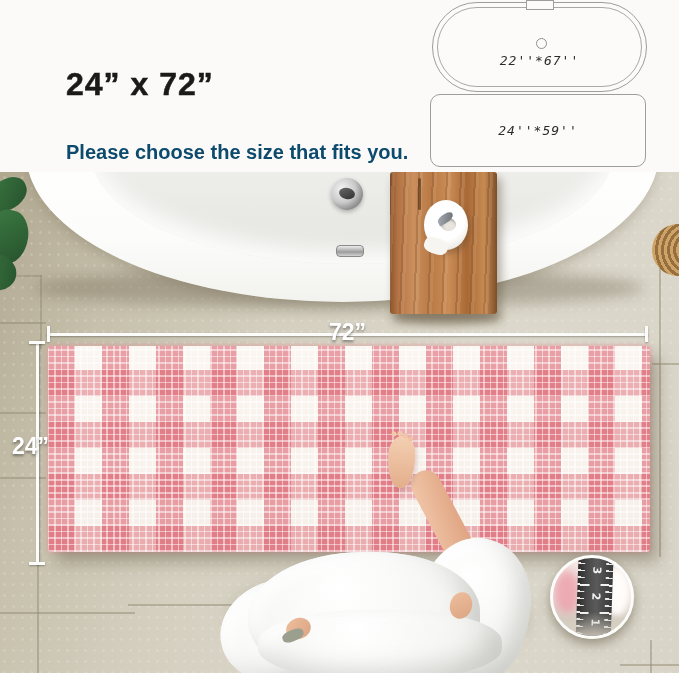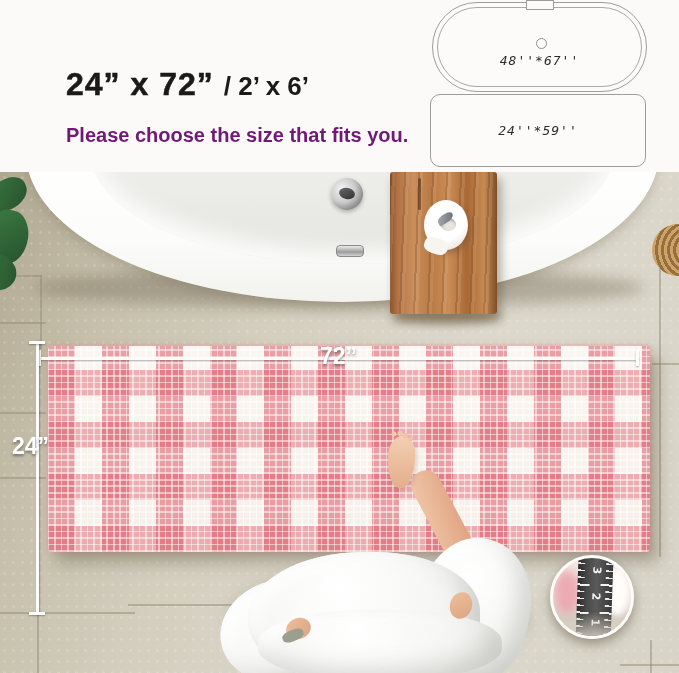--- a/index.html
+++ b/index.html
@@ -6,21 +6,21 @@
   body { font-family:"Liberation Sans", sans-serif; }
   .stage { position:relative; width:679px; height:673px; overflow:hidden; background:#fbfaf7; }
 
   
   .header { position:absolute; left:0; top:0; width:679px; height:172px; background:#fbfaf8; }
   .headline { position:absolute; left:63px; top:10px; font-size:54px; font-weight:900;
               color:#141414; letter-spacing:-1px; -webkit-text-stroke:1.5px #141414; }
   .size-row { position:absolute; left:66px; top:66px; display:flex; align-items:baseline; }
   .size-main { font-size:32px; font-weight:700; color:#1a1a1a; letter-spacing:1px; -webkit-text-stroke:0.5px #1a1a1a; }
   .size-alt  { font-size:26px; font-weight:900; color:#1a1a1a; margin-left:10px; }
-  .subtitle  { position:absolute; left:66px; top:124px; font-size:20px; font-weight:900; color:#701a75; }
+  .subtitle  { position:absolute; left:66px; top:141px; font-size:20px; font-weight:900; color:#0c4a6e; }
 
   .tub-diagram { position:absolute; left:432px; top:2px; width:215px; height:90px;
                  border:1.5px solid #9d9d9d; border-radius:45px; background:#fcfbf9; }
   .tub-inner   { position:absolute; left:4px; top:4px; right:4px; bottom:4px;
                  border:1px solid #a8a8a8; border-radius:40px; }
   .tub-notch   { position:absolute; left:93px; top:-3px; width:28px; height:10px;
                  background:#fcfbf9; border:1px solid #9d9d9d; }
   .tub-drain   { position:absolute; left:103px; top:35px; width:11px; height:11px;
                  border:1.2px solid #8f8f8f; border-radius:50%; }
   .diagram-label { position:absolute; left:0; width:100%; text-align:center;
@@ -80,28 +80,28 @@
 
   .leaf { background:linear-gradient(140deg,#3c7a43,#26512c); }
   .leaf1 { left:-16px; top:8px;  width:44px; height:30px; border-radius:60% 40% 55% 45%; transform:rotate(-24deg); }
   .leaf2 { left:-10px; top:38px; width:38px; height:54px; border-radius:45% 55% 60% 40%; transform:rotate(8deg); }
   .leaf3 { left:-18px; top:84px; width:34px; height:34px; border-radius:55% 45% 50% 50%; transform:rotate(-40deg); }
   .wicker { left:652px; top:52px; width:34px; height:52px;
             border-radius:26px 0 0 26px;
             background:repeating-radial-gradient(circle at 115% 50%, #cda368 0 3px, #976f3e 3px 6px); }
 
   .dim { color:#fff; font-weight:900; font-size:23px; text-shadow:0 2px 3px rgba(0,0,0,0.4); }
-  .dim-w { left:38px; top:153px; width:601px; height:20px;margin-top:24px; }
+  .dim-w { left:47px; top:153px; width:601px; height:20px; }
   .dim-w .bar { position:absolute; left:0; top:8px; width:100%; height:2.5px; background:#fcfcfa;
                 box-shadow:0 1px 2px rgba(0,0,0,0.3); }
   .dim-w .cap { position:absolute; top:1px; width:3px; height:16px; background:#fcfcfa;
                 box-shadow:0 1px 2px rgba(0,0,0,0.3); }
   .dim-w .cap.left { left:0; } .dim-w .cap.right { right:0; }
   .dim-w .dim { position:absolute; left:50%; top:-6px; transform:translateX(-50%); }
-  .dim-h { left:30px; top:169px; width:20px; height:274px;text-align:center; }
+  .dim-h { left:30px; top:169px; width:20px; height:224px;text-align:center; }
   .dim-h .bar { position:absolute; left:6px; top:0; width:2.5px; height:100%; background:#fcfcfa;
                 box-shadow:1px 0 2px rgba(0,0,0,0.3); }
   .dim-h .cap { position:absolute; left:-1px; width:16px; height:3px; background:#fcfcfa;
                 box-shadow:0 1px 2px rgba(0,0,0,0.3); }
   .dim-h .cap.top { top:0; } .dim-h .cap.bottom { bottom:0; }
   .dim-h .dim { position:absolute; left:-18px; top:92px; }
 
   .rug { left:48px; top:174px; width:602px; height:206px; border-radius:4px;
          background:
            repeating-linear-gradient(90deg, rgba(255,255,255,0.5) 0 1.5px, rgba(255,255,255,0) 1.5px 6.5px),
@@ -160,29 +160,28 @@
         letter-spacing:0.5px; text-shadow:0 2px 3px rgba(0,0,0,0.38); }
 </style>
 </head>
 <body>
 
 <div class="stage">
 
   <div class="header">
     <div class="size-row">
       <span class="size-main">24”  x 72”</span>
-      <span class="size-alt">/ 2’ x 6’</span>
     </div>
     <div class="subtitle">Please choose the size that fits you.</div>
 
     <div class="tub-diagram">
       <div class="tub-inner"></div>
       <div class="tub-notch"></div>
       <div class="tub-drain"></div>
-      <div class="diagram-label">48''*67''</div>
+      <div class="diagram-label">22''*67''</div>
     </div>
     <div class="mat-diagram">
       <div class="diagram-label">24''*59''</div>
     </div>
   </div>
 
   <div class="photo">
 
     <div class="grout" style="left:40px; top:103px; width:2px; height:74px;"></div>
     <div class="grout" style="left:0; top:103px; width:42px; height:2px;"></div>

